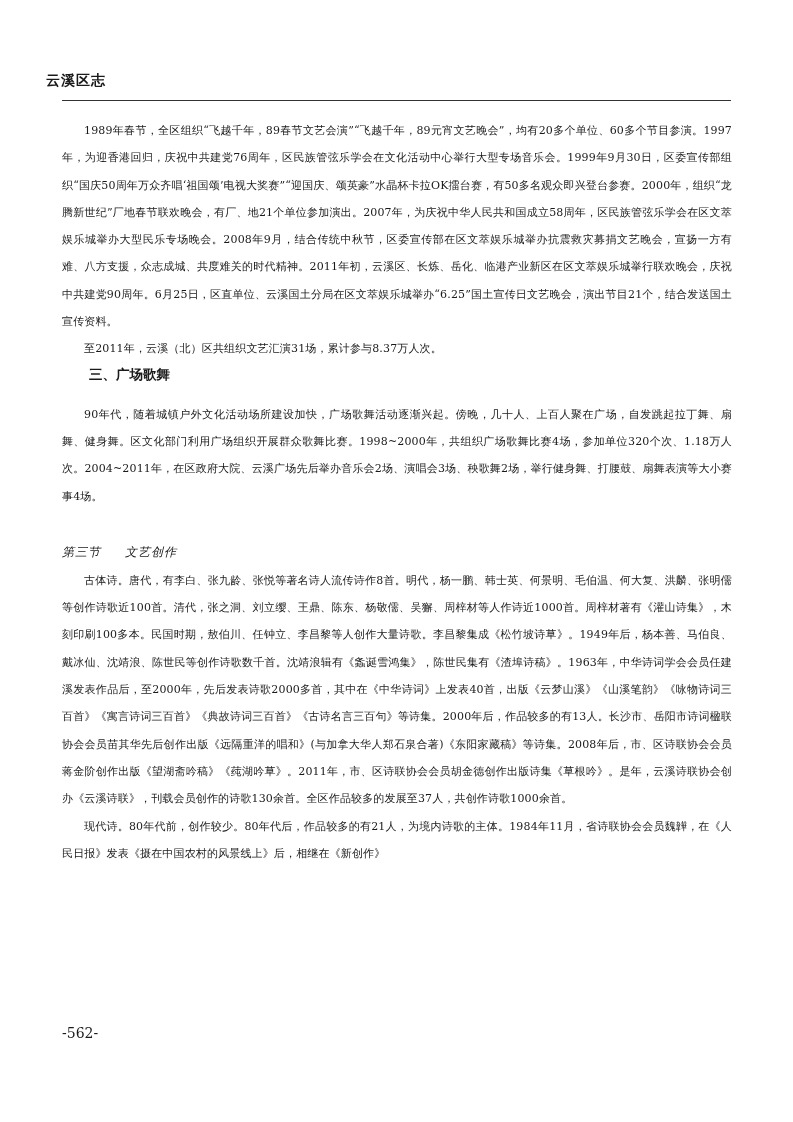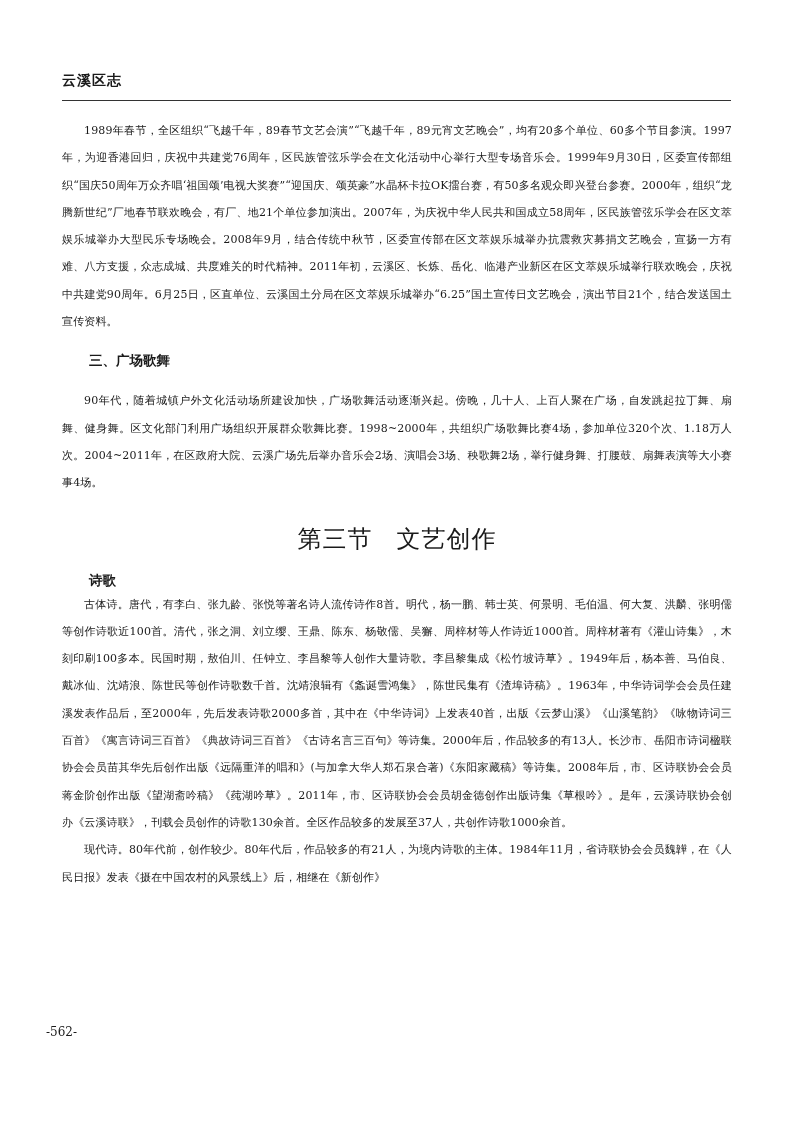--- a/index.html
+++ b/index.html
@@ -1,51 +1,51 @@
 <!DOCTYPE html>
 <html><head>
 <meta charset="utf-8">
 <style>
   html, body { margin: 0; padding: 0; background: #ffffff; }
   body { width: 793px; height: 1122px; position: relative; overflow: hidden;
          font-family: "DejaVu Serif", "Liberation Serif", serif; color: #1a1a1a; }
-  .running-head { position: absolute; left: 62px; top: 72px; font-family: "DejaVu Sans", sans-serif;
+  .running-head { position: absolute; left: 46px; top: 72px; font-family: "DejaVu Sans", sans-serif;
                   font-weight: bold; font-size: 14px; letter-spacing: 1px; }
   .head-rule { position: absolute; left: 62px; right: 62px; top: 100px; height: 0;
                border-top: 1px solid #333; }
   .content { position: absolute; left: 62px; width: 670px; top: 117px; }
   p.para { margin: 0; font-size: 11px; line-height: 27.3px; text-indent: 2em;
            text-align: justify; letter-spacing: 0.15px; }
   .sub-heading { font-family: "DejaVu Sans", sans-serif; font-weight: bold; font-size: 13.5px;
                  margin: 0; padding-left: 2em; }
-  .h-san { margin-top: 14px; margin-bottom: 16px; line-height: 22px; }
-  .section-title { text-align: center; font-family: "DejaVu Sans", sans-serif; font-size: 24px;
-                   font-weight: normal; margin: 27px 0 0 0; line-height: 30px; letter-spacing: 1px; }
+  .h-san { margin-bottom: 16px; line-height: 22px; }
+  .section-title { text-align: left; font-family: "DejaVu Sans", sans-serif; font-size: 12px;
+                   font-weight: normal; margin: 27px 0 0 0; line-height: 30px; letter-spacing: 1px; font-style: italic; }
   .section-title .gap { display: inline-block; width: 24px; }
   .h-yi { margin-top: 46px; line-height: 22px; font-weight: normal; }
   .h-shige { margin-top: 15px; line-height: 22px; font-family: "DejaVu Serif", serif; }
   .lead { font-weight: normal; }
-  .page-number { position: absolute; left: 46px; top: 1025px; font-size: 12px; }
+  .page-number { position: absolute; left: 62px; top: 1025px; font-size: 14px; }
 </style>
 </head>
 <body>
 
 <div class="running-head">云溪区志</div>
 <div class="head-rule"></div>
 
 <div class="content">
   <p class="para">1989年春节，全区组织“飞越千年，89春节文艺会演”“飞越千年，89元宵文艺晚会”，均有20多个单位、60多个节目参演。1997年，为迎香港回归，庆祝中共建党76周年，区民族管弦乐学会在文化活动中心举行大型专场音乐会。1999年9月30日，区委宣传部组织“国庆50周年万众齐唱‘祖国颂’电视大奖赛”“迎国庆、颂英豪”水晶杯卡拉OK擂台赛，有50多名观众即兴登台参赛。2000年，组织“龙腾新世纪”厂地春节联欢晚会，有厂、地21个单位参加演出。2007年，为庆祝中华人民共和国成立58周年，区民族管弦乐学会在区文萃娱乐城举办大型民乐专场晚会。2008年9月，结合传统中秋节，区委宣传部在区文萃娱乐城举办抗震救灾募捐文艺晚会，宣扬一方有难、八方支援，众志成城、共度难关的时代精神。2011年初，云溪区、长炼、岳化、临港产业新区在区文萃娱乐城举行联欢晚会，庆祝中共建党90周年。6月25日，区直单位、云溪国土分局在区文萃娱乐城举办“6.25”国土宣传日文艺晚会，演出节目21个，结合发送国土宣传资料。</p>
+  <p class="para">至2011年，云溪（北）区共组织文艺汇演31场，累计参与8.37万人次。</p>
 
   <h3 class="sub-heading h-san">三、广场歌舞</h3>
   <p class="para">90年代，随着城镇户外文化活动场所建设加快，广场歌舞活动逐渐兴起。傍晚，几十人、上百人聚在广场，自发跳起拉丁舞、扇舞、健身舞。区文化部门利用广场组织开展群众歌舞比赛。1998~2000年，共组织广场歌舞比赛4场，参加单位320个次、1.18万人次。2004~2011年，在区政府大院、云溪广场先后举办音乐会2场、演唱会3场、秧歌舞2场，举行健身舞、打腰鼓、扇舞表演等大小赛事4场。</p>
 
   <h2 class="section-title">
     <span>第三节</span><span class="gap"></span><span>文艺创作</span>
   </h2>
 
-  <h4 class="sub-heading h-shige">诗歌</h4>
 
   <p class="para"><span class="lead">古体诗。</span><span>唐代，有李白、张九龄、张悦等著名诗人流传诗作8首。明代，杨一鹏、韩士英、何景明、毛伯温、何大复、洪麟、张明儒等创作诗歌近100首。清代，张之洞、刘立缨、王鼎、陈东、杨敬儒、吴獬、周梓材等人作诗近1000首。周梓材著有《灌山诗集》，木刻印刷100多本。民国时期，敖伯川、任钟立、李昌黎等人创作大量诗歌。李昌黎集成《松竹坡诗草》。1949年后，杨本善、马伯良、戴冰仙、沈靖浪、陈世民等创作诗歌数千首。沈靖浪辑有《螽诞雪鸿集》，陈世民集有《渣埠诗稿》。1963年，中华诗词学会会员任建溪发表作品后，至2000年，先后发表诗歌2000多首，其中在《中华诗词》上发表40首，出版《云梦山溪》《山溪笔韵》《咏物诗词三百首》《寓言诗词三百首》《典故诗词三百首》《古诗名言三百句》等诗集。2000年后，作品较多的有13人。长沙市、岳阳市诗词楹联协会会员苗其华先后创作出版《远隔重洋的唱和》(与加拿大华人郑石泉合著)《东阳家藏稿》等诗集。2008年后，市、区诗联协会会员蒋金阶创作出版《望湖斋吟稿》《莼湖吟草》。2011年，市、区诗联协会会员胡金德创作出版诗集《草根吟》。是年，云溪诗联协会创办《云溪诗联》，刊载会员创作的诗歌130余首。全区作品较多的发展至37人，共创作诗歌1000余首。</span></p>
 
   <p class="para"><span class="lead">现代诗。</span><span>80年代前，创作较少。80年代后，作品较多的有21人，为境内诗歌的主体。1984年11月，省诗联协会会员魏韡，在《人民日报》发表《摄在中国农村的风景线上》后，相继在《新创作》</span></p>
 </div>
 
 <div class="page-number">-562-</div>
 
 </body></html>

